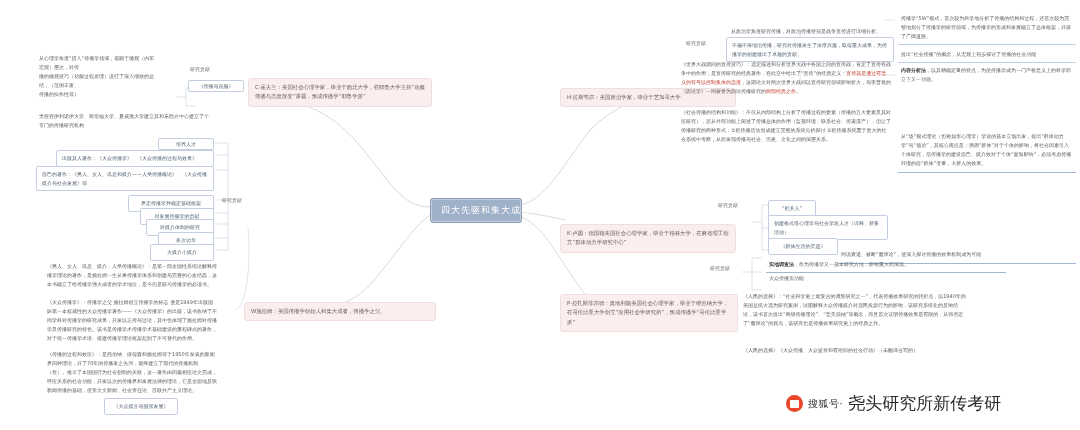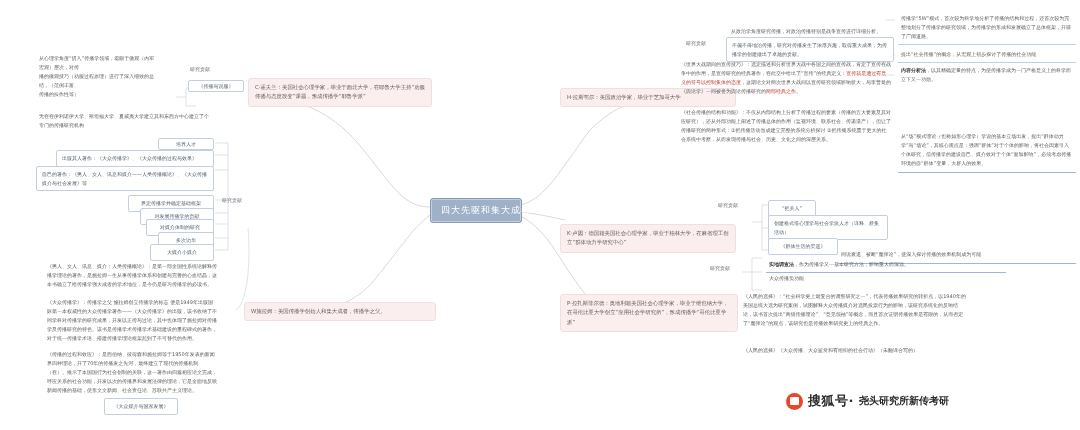--- a/index.html
+++ b/index.html
@@ -79,22 +79,22 @@
     color:#2b2b2b;
   }
   #wm-logo{
     width:17px;height:17px;border-radius:50%;
     background:#e8472b;position:relative;flex:none;
   }
   #wm-logo:after{
     content:"";position:absolute;left:4px;top:4.5px;width:9px;height:8px;
     background:#fff;border-radius:1px;
   }
-  #wm-text{font-size:13px;font-weight:bold;letter-spacing:.5px;white-space:nowrap;}
-  #wm-sub{font-size:10px;font-weight:bold;white-space:nowrap;}
+  #wm-text{font-size:10px;font-weight:normal;letter-spacing:.5px;white-space:nowrap;}
+  #wm-sub{font-size:17px;font-weight:normal;white-space:nowrap;}
 </style>
 </head>
 <body>
 
 <div id="canvas">
 
   <svg id="links" viewBox="0 0 1080 430">
     <g fill="none" stroke="#c9c9c9" stroke-width="0.7">
 
       <path d="M430,207 C400,207 390,180 355,140 C330,112 300,100 268,97"></path>

